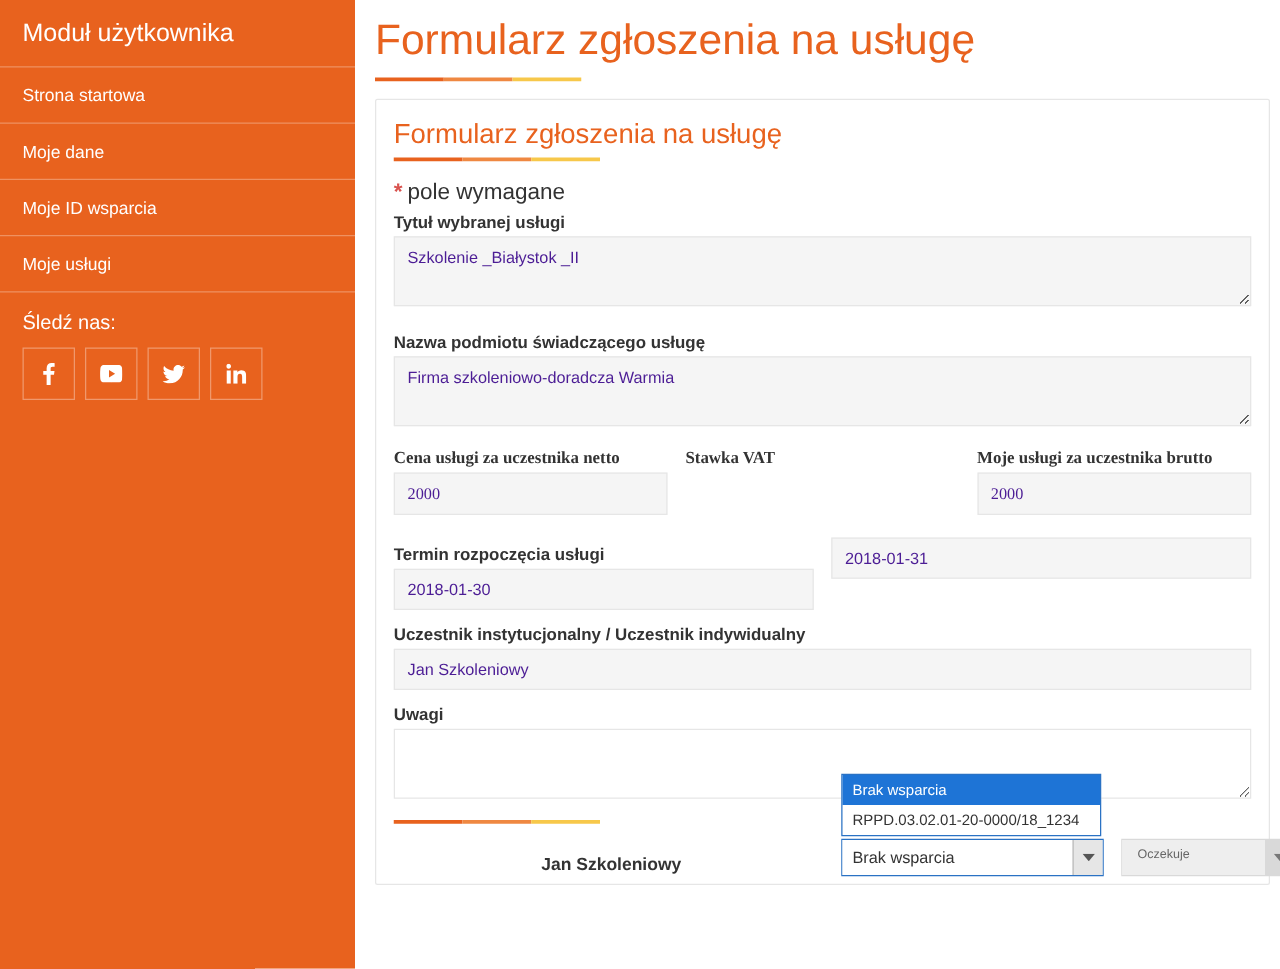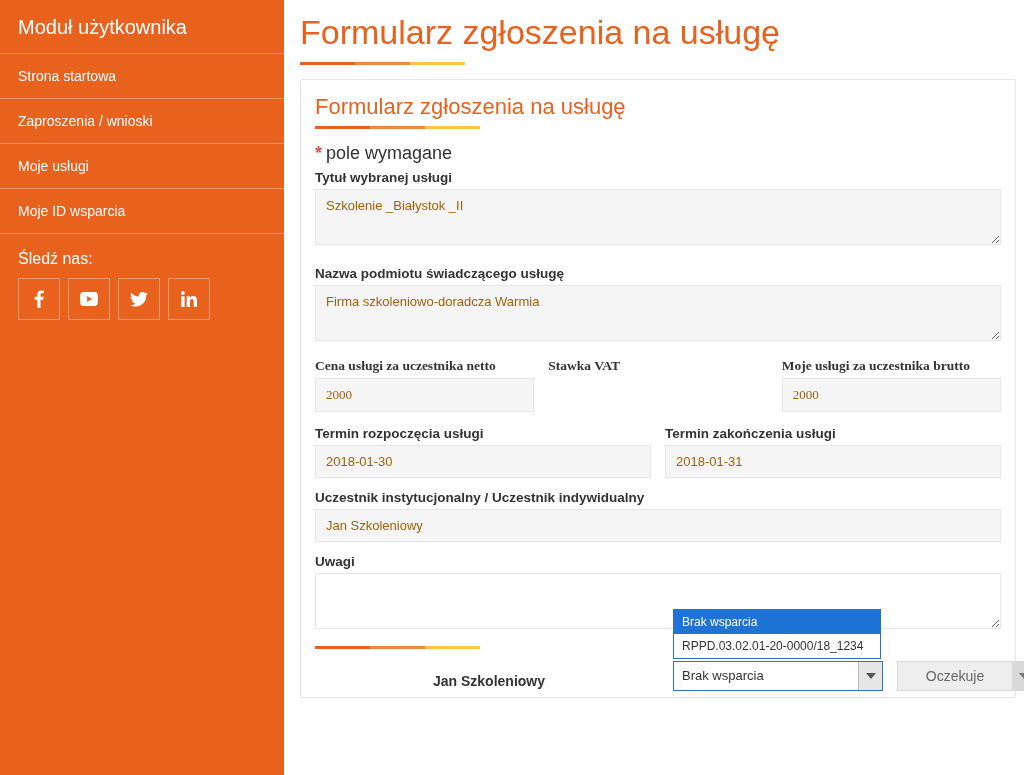--- a/index.html
+++ b/index.html
@@ -90,28 +90,28 @@
     font-weight: 600;
     font-size: 13.5px;
     margin: 6px 0 4px;
   }
   .ta, .inp {
     width: 100%;
     border: 1px solid #e6e6e6;
     background: #f5f5f5;
     padding: 8px 10px;
     font-size: 13px;
-    color: #a16207;
+    color: #4c1d95;
     font-family: inherit;
   }
   .ta { min-height: 56px; resize: both; }
   .ta-white { background: #fff; color:#333;}
   .row { display: flex; gap: 14px; margin-top: 8px;}
   .row .col { flex: 1; font-family: Liberation Serif, serif; }
-  .row2 { display: flex; gap: 14px; margin-top: 8px;}
+  .row2 { display: flex; gap: 14px; margin-top: 18px;}
   .row2 .col { flex: 1; }
 
   .accent-mini {
     height: 3px;
     display: flex;
     margin: 14px 0 12px;
   }
   .accent-mini .s1 { width: 55px; background:#e8621e; }
   .accent-mini .s2 { width: 55px; background:#ef8842; }
   .accent-mini .s3 { width: 55px; background:#f7c84a; }
@@ -175,40 +175,39 @@
   .status-block {
     display: flex;
     height: 30px;
     border: 1px solid #d9d9d9;
   }
   .status-block .val {
     flex:1;
     background:#eeeeee;
     padding: 6px 12px;
     color:#666;
-    font-size:14px;
-    text-align:center;
+    font-size:10px;
   }
   .status-block .caret {
     width:24px;
     background:#d9d9d9;
     display:flex;align-items:center;justify-content:center;
   }
   .status-block .caret svg{fill:#777;}
 </style>
 </head>
 <body>
 
 <div class="layout">
   <aside class="sidebar">
     <div class="sidebar-title">Moduł użytkownika</div>
     <div class="sidebar-item">Strona startowa</div>
-    <div class="sidebar-item">Zaproszenia / wnioski</div>
+    <div class="sidebar-item">Moje dane</div>
+    <div class="sidebar-item">Moje ID wsparcia</div>
     <div class="sidebar-item">Moje usługi</div>
-    <div class="sidebar-item">Moje ID wsparcia</div>
     <div class="follow">Śledź nas:</div>
     <div class="social-row">
       <div class="social-btn">
         <svg width="10" height="18" viewBox="0 0 10 18">
             <path d="M6.5 18V9.8h2.7l.4-3.1H6.5V4.8c0-.9.2-1.5 1.5-1.5H9.7V.5C9.4.5 8.4.4 7.3.4 4.9.4 3.3 1.9 3.3 4.5v2.2H.6v3.1h2.7V18h3.2z"></path>
           </svg>
       </div>
       <div class="social-btn">
         <svg width="18" height="14" viewBox="0 0 18 14">
             <path d="M17.6 2.2C17.4 1 16.5.2 15.3 0 13.2-.1 9-.1 9-.1s-4.2 0-6.3.1C1.5.2.6 1 .4 2.2.1 4 .1 7 .1 7s0 3 .3 4.8c.2 1.2 1.1 2 2.3 2.2 2.1.1 6.3.1 6.3.1s4.2 0 6.3-.1c1.2-.2 2.1-1 2.3-2.2.3-1.8.3-4.8.3-4.8s0-3-.3-4.8zM7.2 10V4l4.9 3-4.9 3z"></path>
@@ -264,21 +263,20 @@
           <input class="inp" readonly="" value="2000" style="">
         </div>
       </div>
 
       <div class="row2">
         <div class="col">
           <div class="field-label">Termin rozpoczęcia usługi</div>
           <input class="inp" readonly="" value="2018-01-30" style="">
         </div>
         <div class="col">
-          <div class="field-label">Termin zakończenia usługi</div>
           <input class="inp" readonly="" value="2018-01-31" style="">
         </div>
       </div>
 
       <div class="field-label" style="margin-top:12px;">Uczestnik instytucjonalny / Uczestnik indywidualny</div>
       <input class="inp" readonly="" value="Jan Szkoleniowy" style="">
 
       <div class="field-label" style="margin-top:12px;">Uwagi</div>
       <textarea class="ta ta-white" style="min-height: 56px;"></textarea>
 

